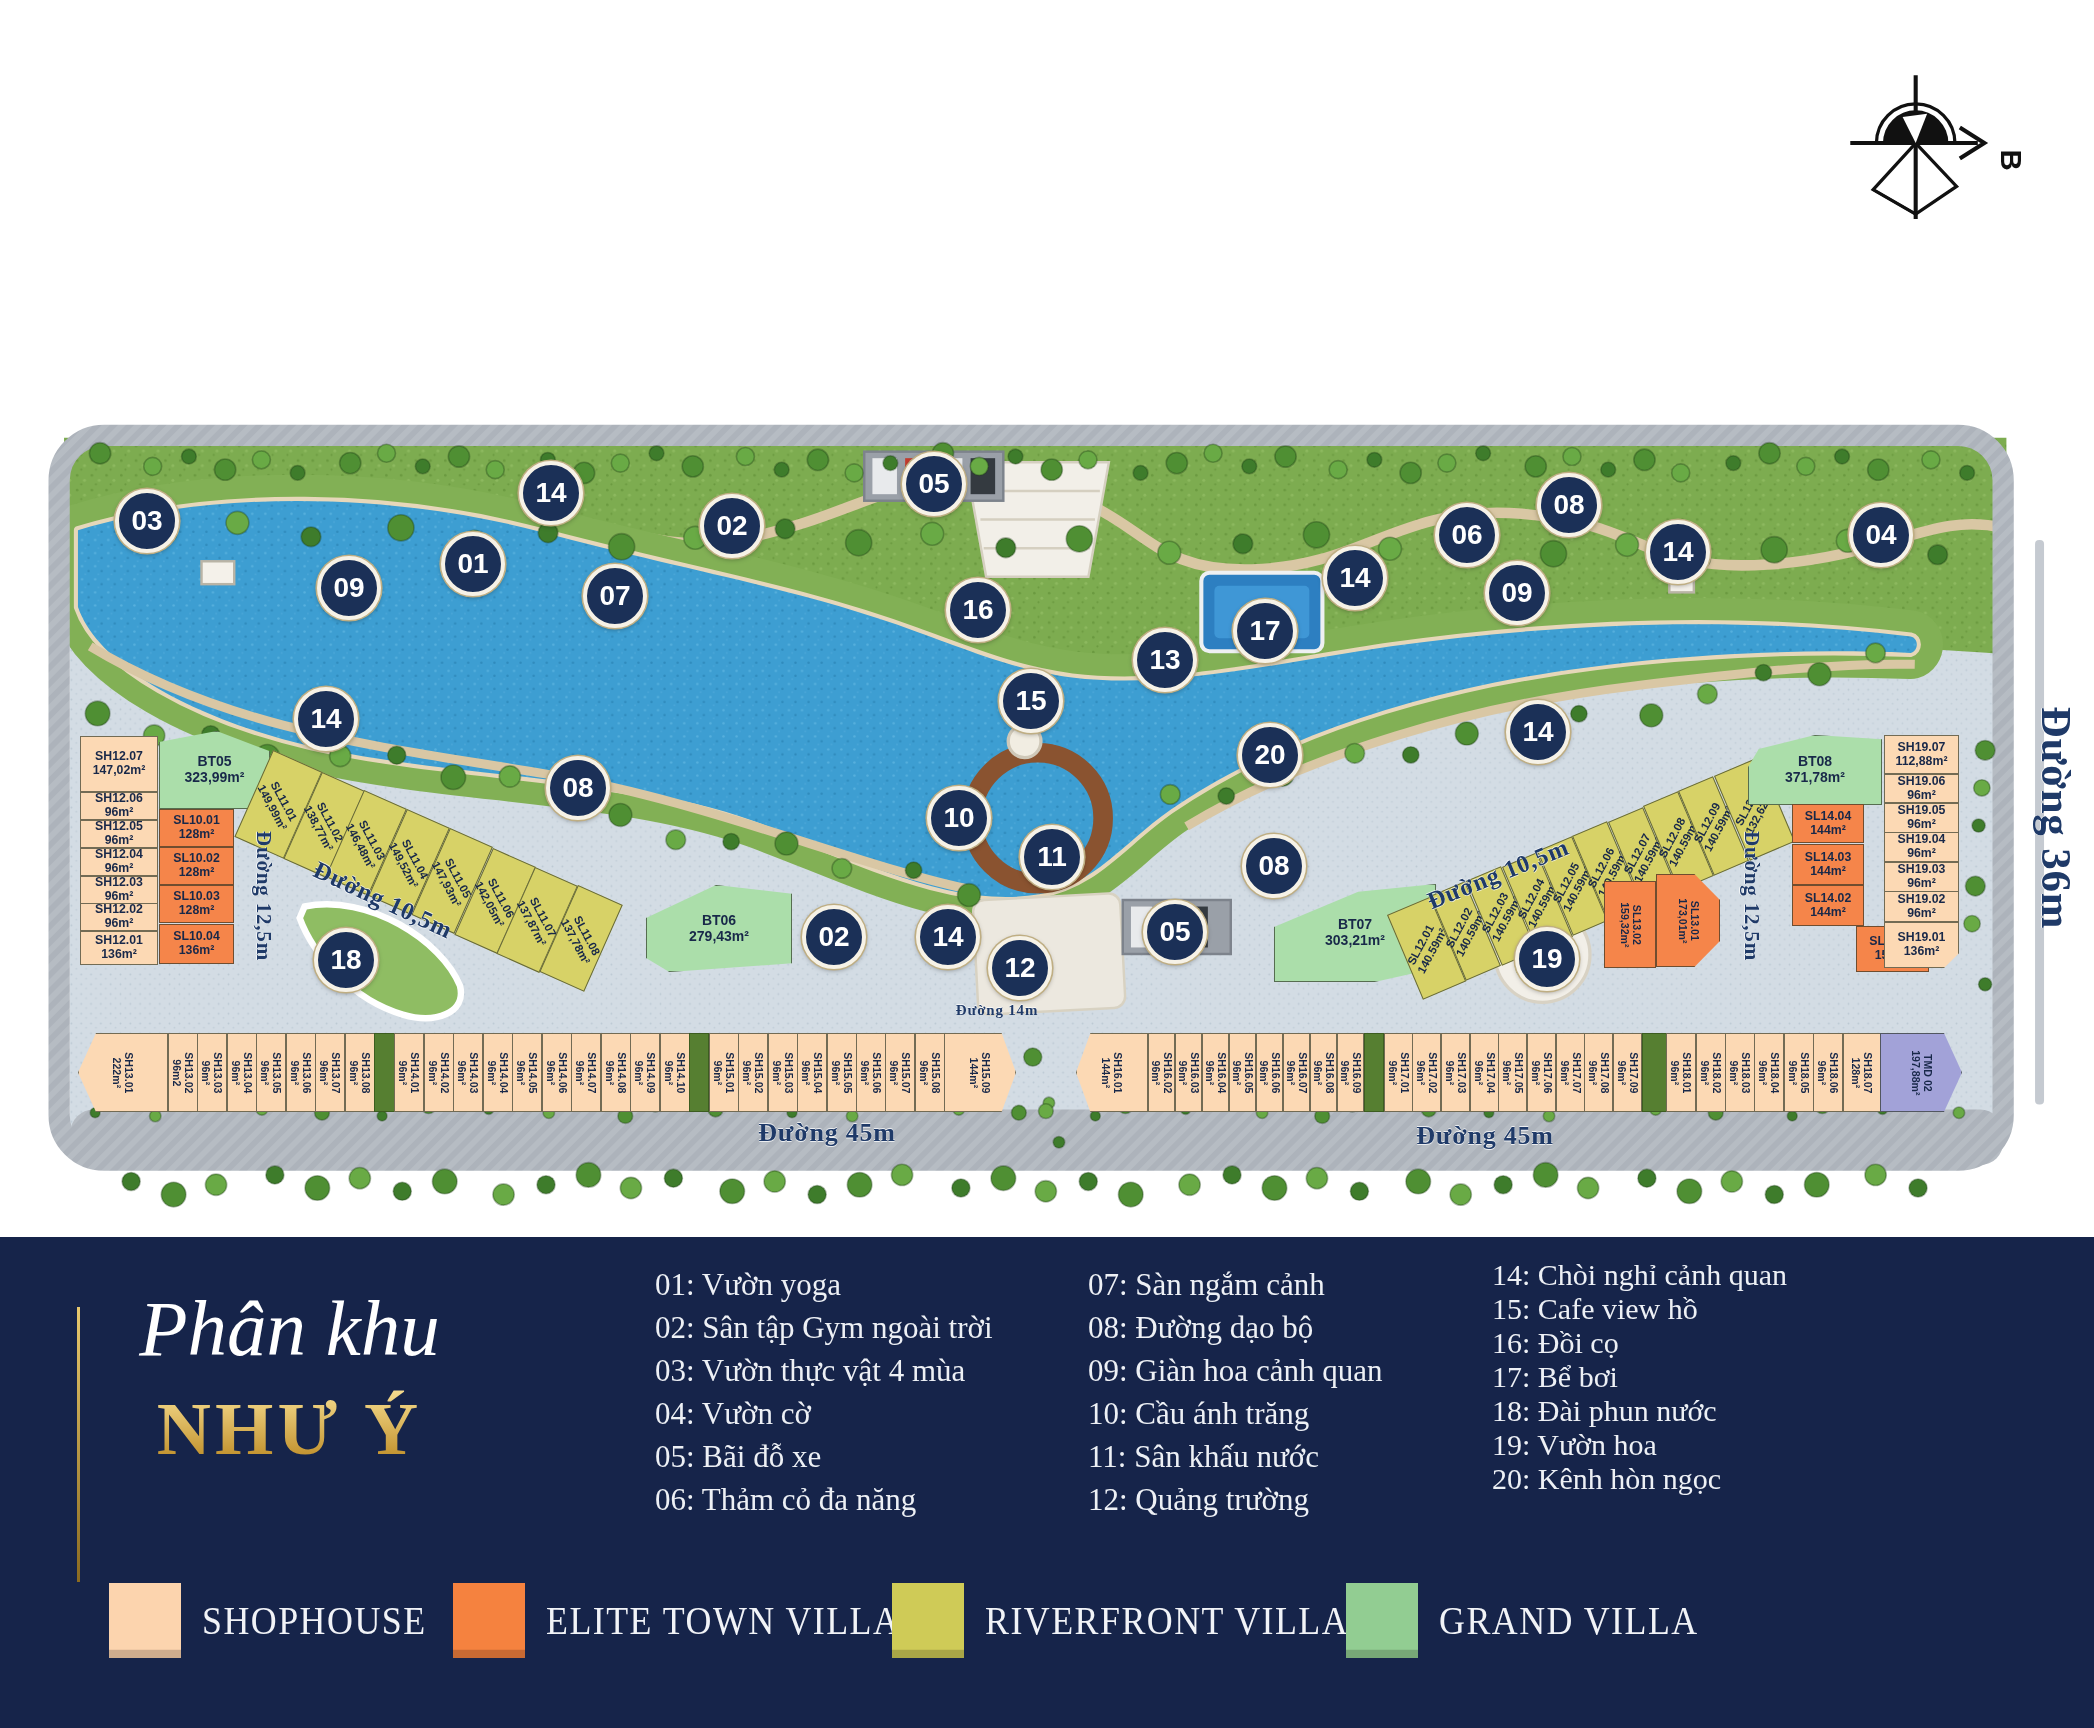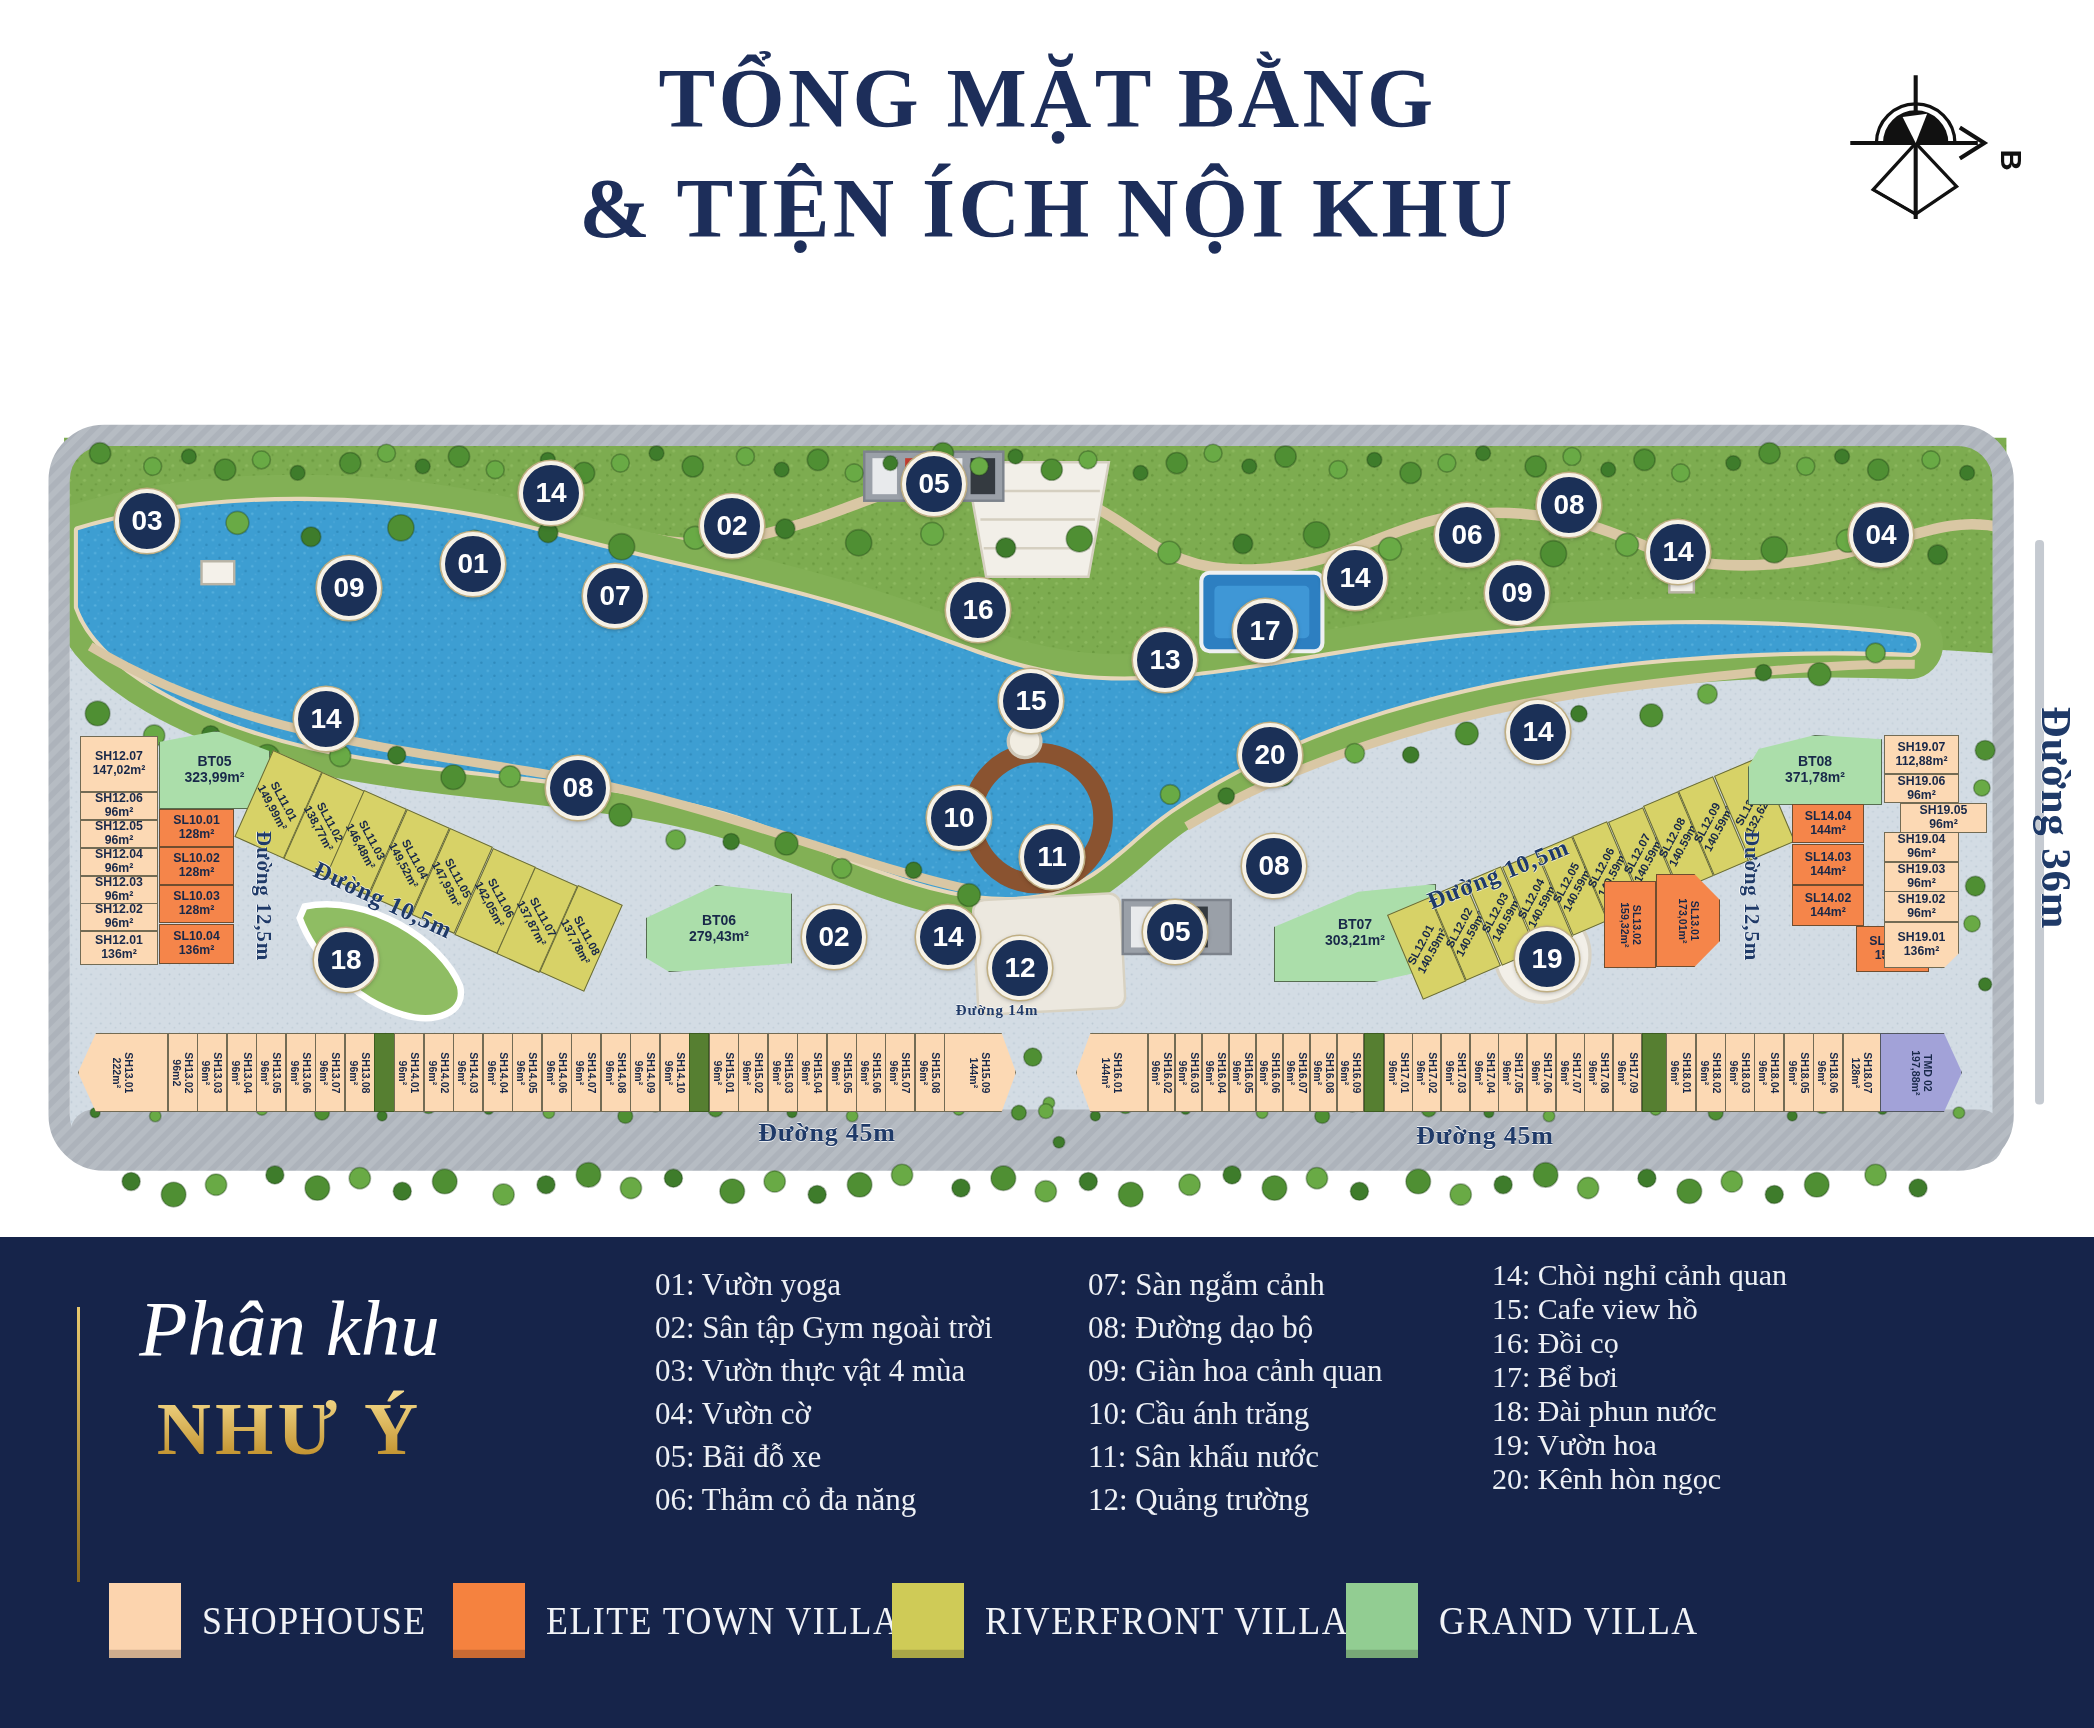--- a/index.html
+++ b/index.html
@@ -48,24 +48,20 @@
   .leg-item{position:absolute;top:346px;display:flex;align-items:center;}
   .leg-sw{display:inline-block;width:72px;height:75px;box-shadow:inset 0 -8.2px 0 rgba(0,0,0,.18);}
   .leg-lb{margin-left:21px;color:#f1f3f7;font-family:"Liberation Serif",serif;font-size:39px;
           letter-spacing:1.6px;transform:scaleX(.92);transform-origin:left;}
 </style>
 </head>
 <body>
 
 <div class="page">
 
-  <div class="title">
-    <div>TỔNG MẶT BẰNG</div>
-    <div>&amp; TIỆN ÍCH NỘI KHU</div>
-  </div>
 
   <svg class="map-svg" width="2095" height="327" style="z-index:4;height:327px;" viewBox="0 0 2560 400">
     <g stroke="#111" stroke-width="5" fill="none">
       <line x1="2342" y1="92" x2="2342" y2="268"></line>
       <line x1="2262" y1="175" x2="2418" y2="175"></line>
       <polyline points="2396,156 2426,175 2396,194"></polyline>
       <path d="M2294,175 A48,48 0 0 1 2390,175" stroke-width="4"></path>
       <polygon points="2342,175 2392,228 2342,262 2290,232" stroke-width="4"></polygon>
       <line x1="2290" y1="232" x2="2342" y2="262" stroke-width="3"></line>
     </g>
@@ -595,21 +591,21 @@
           <div>SH19.07</div>
           <div>112,88m²</div>
         </div>
       </div>
       <div class="lot t-sh" style="left: 1884px; top: 774px; width: 75px; height: 29px;">
         <div class="ll">
           <div>SH19.06</div>
           <div>96m²</div>
         </div>
       </div>
-      <div class="lot t-sh" style="left: 1884px; top: 803px; width: 87px; height: 29.5px; margin-left: 16px;">
+      <div class="lot t-sh" style="left: 1884px; top: 803px; width: 75px; height: 29.5px;">
         <div class="ll">
           <div>SH19.05</div>
           <div>96m²</div>
         </div>
       </div>
       <div class="lot t-sh" style="left: 1884px; top: 832px; width: 75px; height: 29.5px;">
         <div class="ll">
           <div>SH19.04</div>
           <div>96m²</div>
         </div>

